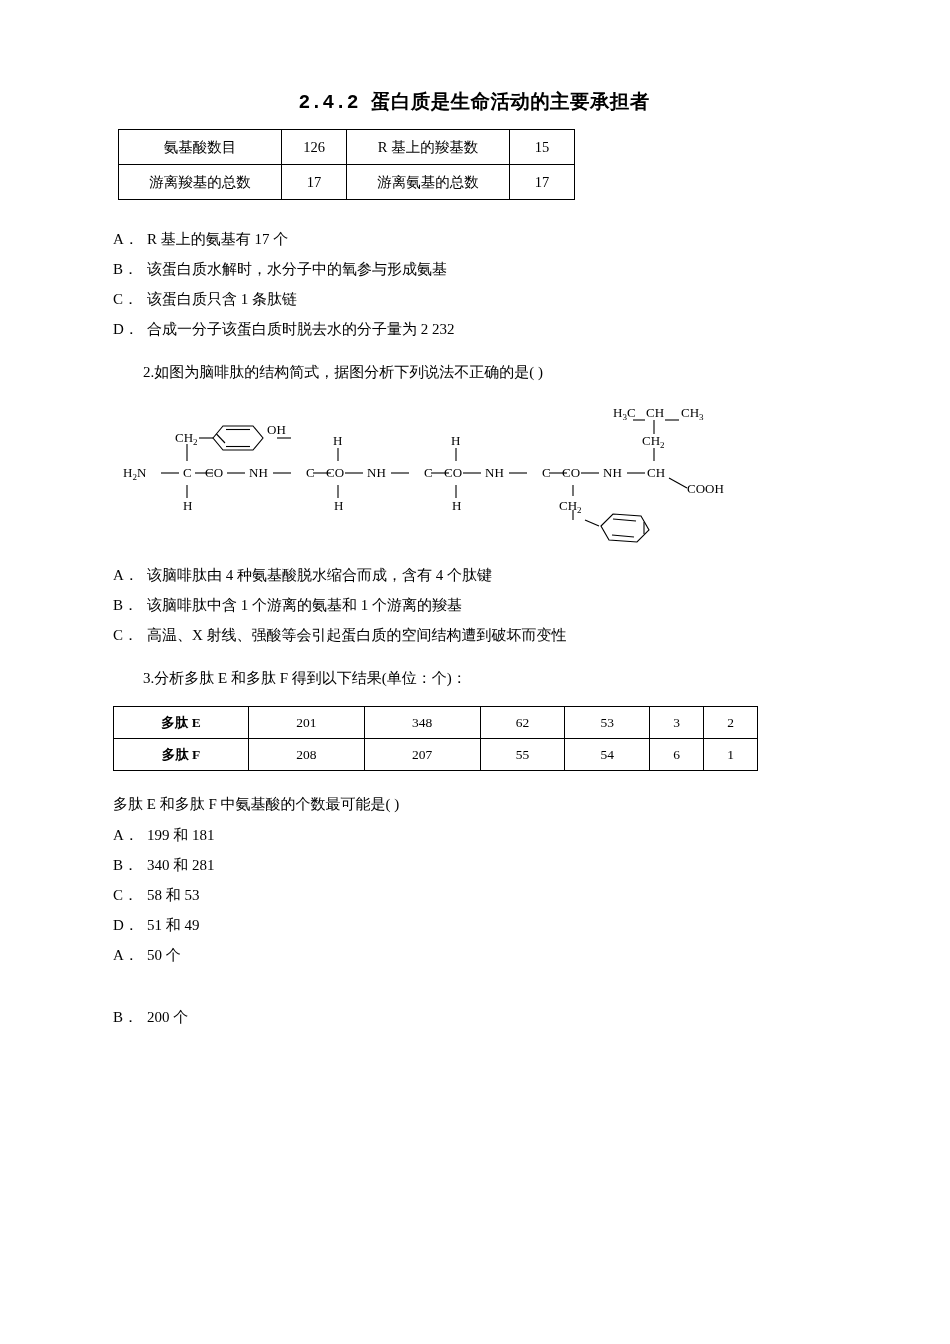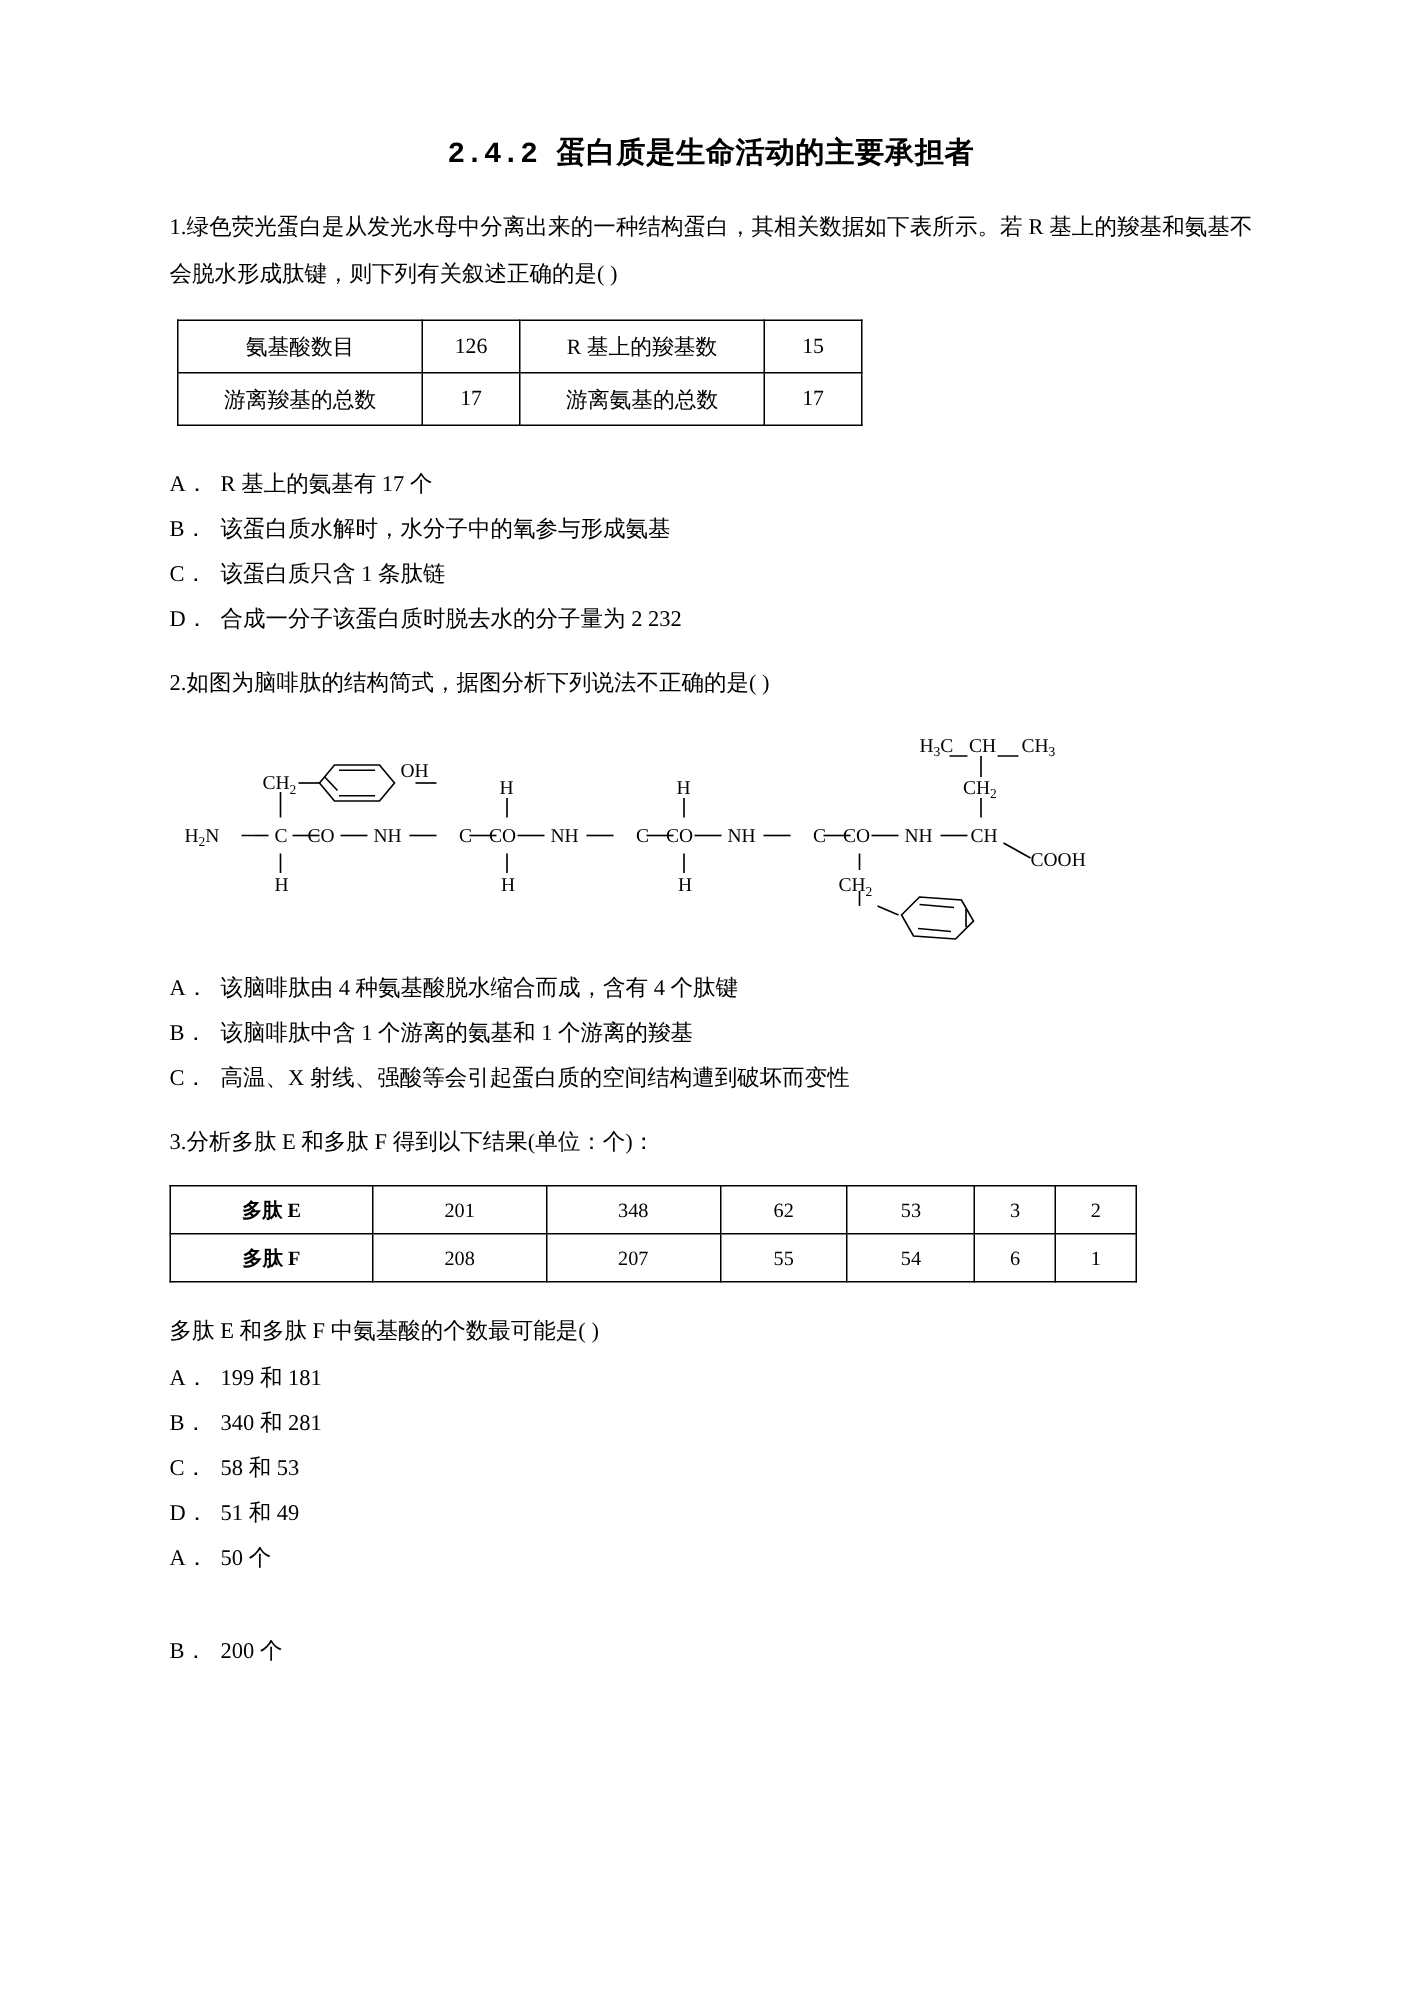--- a/index.html
+++ b/index.html
@@ -30,21 +30,21 @@
     letter-spacing: 0.4px;
     margin-top: 88px;
     margin-bottom: 0;
   }
   .q-stem {
     font-size: 15px;
     line-height: 31px;
     margin-top: 22px;
     text-align: justify;
   }
-  .q-stem.tight { margin-top: 13px; }
+  .q-stem.tight { margin-top: 13px; margin-left: 30px; }
   .choice {
     font-size: 15px;
     line-height: 30px;
     margin-left: 0;
     white-space: pre;
   }
   .choice .lbl { display: inline-block; width: 34px; }
 
   
   .tbl1 {
@@ -86,21 +86,20 @@
   }
   .struct-wrap svg { display: block; }
 </style>
 </head>
 <body>
 
 <div class="page">
 
   <h1 class="doc-title">2.4.2 蛋白质是生命活动的主要承担者</h1>
 
-  <div class="q-stem">1.绿色荧光蛋白是从发光水母中分离出来的一种结构蛋白，其相关数据如下表所示。若 R 基上的羧基和氨基不会脱水形成肽键，则下列有关叙述正确的是(        )</div>
 
   <table class="tbl1">
     <tbody>
         <tr>
       <td class="wide">氨基酸数目</td>
       <td class="num">126</td>
       <td class="wide">R 基上的羧基数</td>
       <td class="num">15</td>
     </tr>
     <tr>

